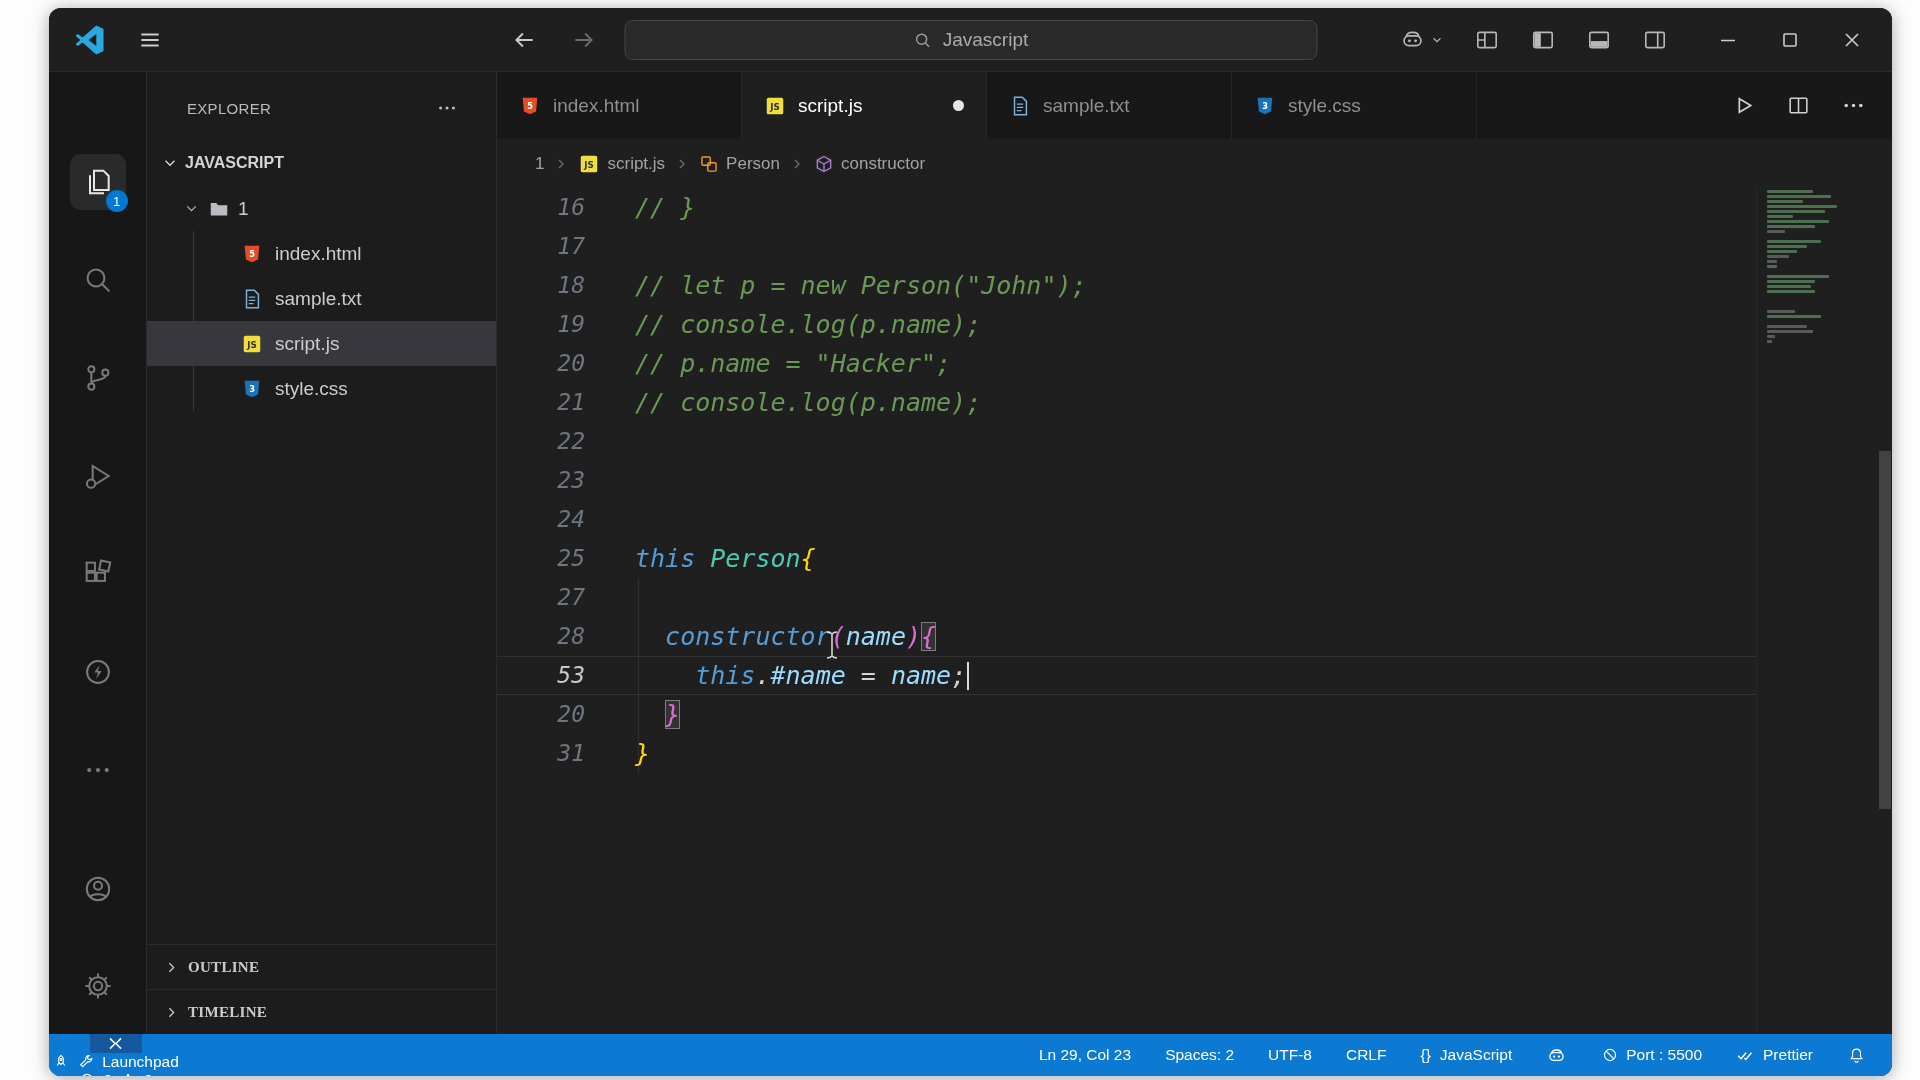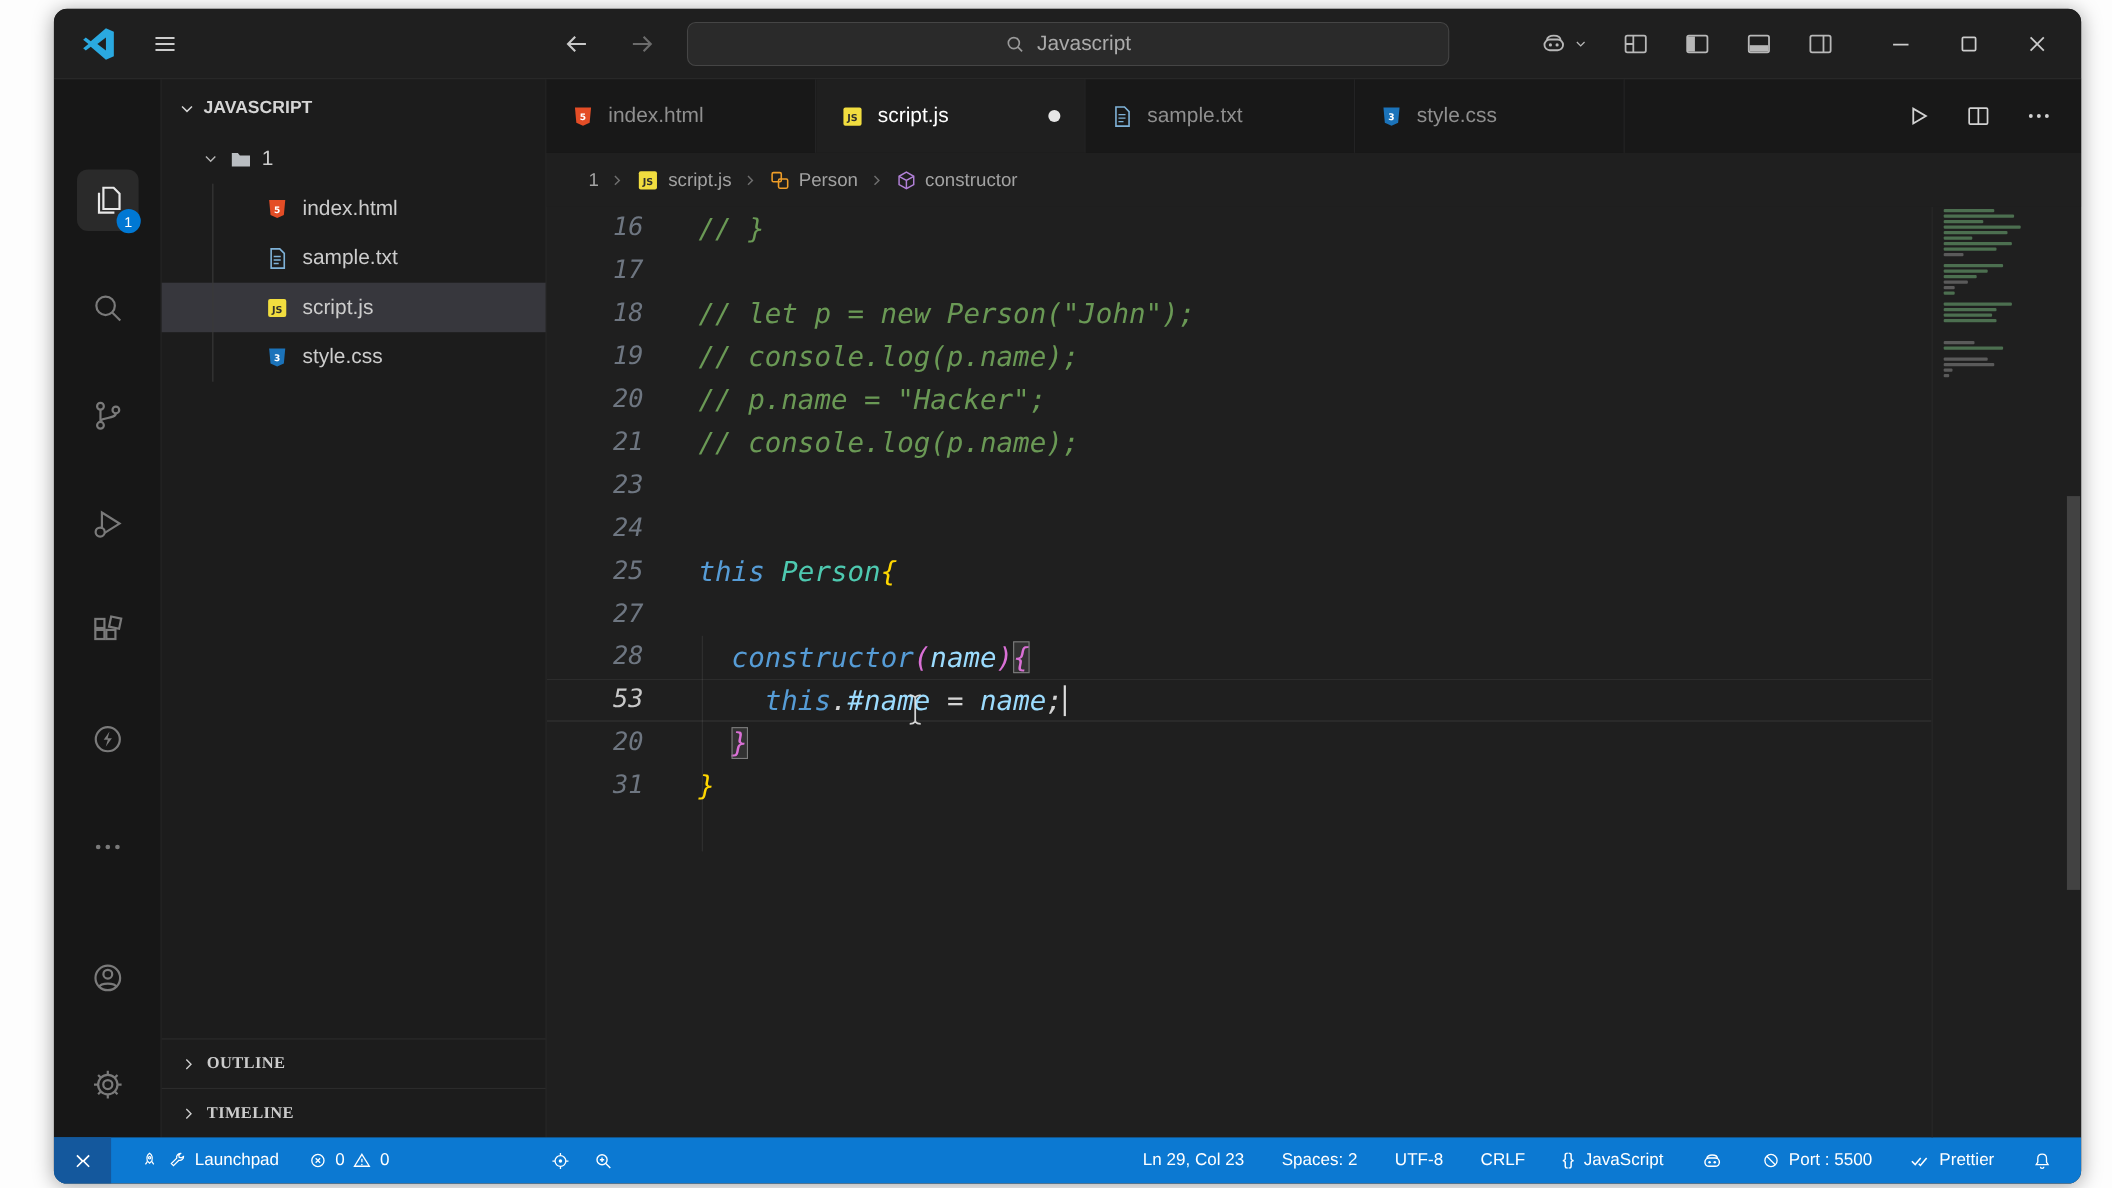--- a/index.html
+++ b/index.html
@@ -87,21 +87,21 @@
   .mm-g { background:#57835c; opacity:.8; } .mm-t { background:#8a8a8a; opacity:.55; }
   .vscroll { flex:0 0 14px; position:relative; }
   .vthumb { position:absolute; left:1px; right:1px; top:263px; height:358px; background:#424242; }
 
   
   .mouse-cursor { position:absolute; left:774px; top:622px; z-index:9; opacity:.9; }
 
   
   .statusbar { height:42px; flex:0 0 42px; background:#0c79d2; color:#ffffff; display:flex;
     align-items:center; font-size:15.5px; }
-  .sb-left { display:flex; align-items:center; height:100%; }
+  .sb-left { display:flex; align-items:center; height:100%;flex-direction:column; }
   .sb-right { margin-left:auto; display:flex; align-items:center; gap:34px; padding-right:26px; height:100%; }
   .sb-item { display:flex; align-items:center; gap:7px; height:100%; }
   .remote { width:52px; background:#14589d; justify-content:center; margin-right:16px; }
   .sb-left > .sb-item { margin-right:26px; }
   .sb-left > .target-item { margin-left:120px; margin-right:20px; }
   .braces { margin-right:2px; }
   svg { display:block; }
 </style>
 </head>
 <body>
@@ -270,20 +270,30 @@
             <svg width="32" height="32" viewBox="0 0 24 24" fill="none" stroke="currentColor" stroke-width="1.5">
               <circle cx="12" cy="12" r="3.1"></circle>
               <circle cx="12" cy="12" r="6.6"></circle>
               <path d="M12 2.6v2.8M12 18.6v2.8M21.4 12h-2.8M5.4 12H2.6M18.6 5.4l-2 2M7.4 16.6l-2 2M18.6 18.6l-2-2M7.4 7.4l-2-2"></path>
             </svg>
           </div>
         </div>
     </div>
 
     <div class="sidebar">
+      <div class="sidebar-header">
+        <span>EXPLORER</span>
+        <span class="icon-btn">
+          <svg width="22" height="22" viewBox="0 0 24 24" fill="#bbbbbb">
+              <circle cx="5" cy="12" r="1.7"></circle>
+              <circle cx="12" cy="12" r="1.7"></circle>
+              <circle cx="19" cy="12" r="1.7"></circle>
+            </svg>
+        </span>
+      </div>
       <div class="section-header">
         <span>
           <svg width="18" height="18" viewBox="0 0 24 24" fill="none" stroke="currentColor" stroke-width="1.8">
               <path d="M6 9l6 6 6-6"></path>
             </svg>
         </span>
         <span>JAVASCRIPT</span>
       </div>
       <div class="tree">
         <div class="tree-folder">
@@ -473,20 +483,21 @@
 
       <div class="editor-body">
         <div class="code-area">
           <div id="code-lines">
               <div class="code-line "><span class="gutter">16</span><span class="ltext"><span class="tk-comment">// }</span></span></div>
               <div class="code-line "><span class="gutter">17</span><span class="ltext"></span></div>
               <div class="code-line "><span class="gutter">18</span><span class="ltext"><span class="tk-comment">// let p = new Person("John");</span></span></div>
               <div class="code-line "><span class="gutter">19</span><span class="ltext"><span class="tk-comment">// console.log(p.name);</span></span></div>
               <div class="code-line "><span class="gutter">20</span><span class="ltext"><span class="tk-comment">// p.name = "Hacker";</span></span></div>
               <div class="code-line "><span class="gutter">21</span><span class="ltext"><span class="tk-comment">// console.log(p.name);</span></span></div>
+              <div class="code-line "><span class="gutter">22</span><span class="ltext"></span></div>
               <div class="code-line "><span class="gutter">23</span><span class="ltext"></span></div>
               <div class="code-line "><span class="gutter">24</span><span class="ltext"></span></div>
               <div class="code-line "><span class="gutter">25</span><span class="ltext"><span class="tk-kw">this</span><span class="tk-plain"> </span><span class="tk-cls">Person</span><span class="tk-b1">{</span></span></div>
               <div class="code-line "><span class="gutter">27</span><span class="ltext"></span></div>
               <div class="code-line "><span class="gutter">28</span><span class="ltext"><span class="tk-plain">  </span><span class="tk-kw">constructor</span><span class="tk-b2">(</span><span class="tk-prop">name</span><span class="tk-b2">)</span><span class="tk-b2 match">{</span></span></div>
               <div class="code-line active"><span class="gutter">53</span><span class="ltext"><span class="tk-plain">    </span><span class="tk-kw">this</span><span class="tk-plain">.</span><span class="tk-prop">#name</span><span class="tk-plain"> = </span><span class="tk-prop">name</span><span class="tk-plain">;</span><span class="caret"></span></span></div>
               <div class="code-line "><span class="gutter">20</span><span class="ltext"><span class="tk-plain">  </span><span class="tk-b2 match">}</span></span></div>
               <div class="code-line "><span class="gutter">31</span><span class="ltext"><span class="tk-b1">}</span></span></div>
             </div>
           <div class="indent-guide-code"></div>

